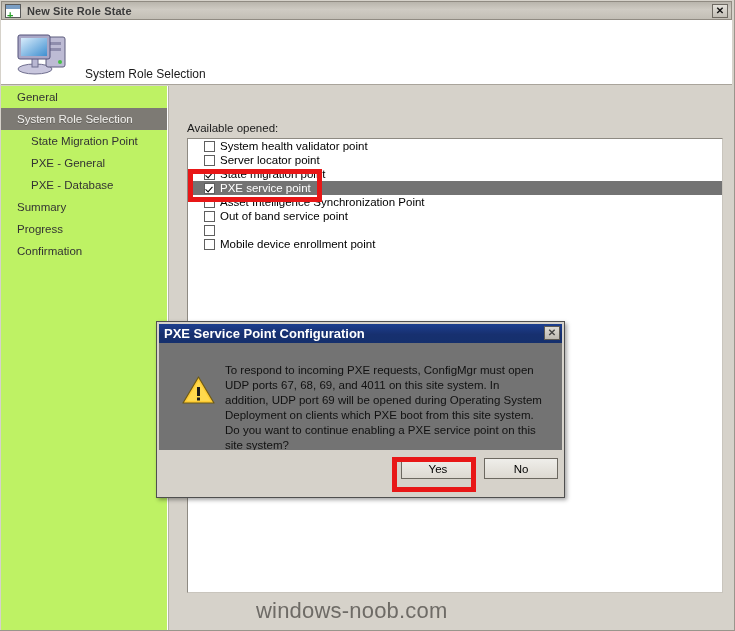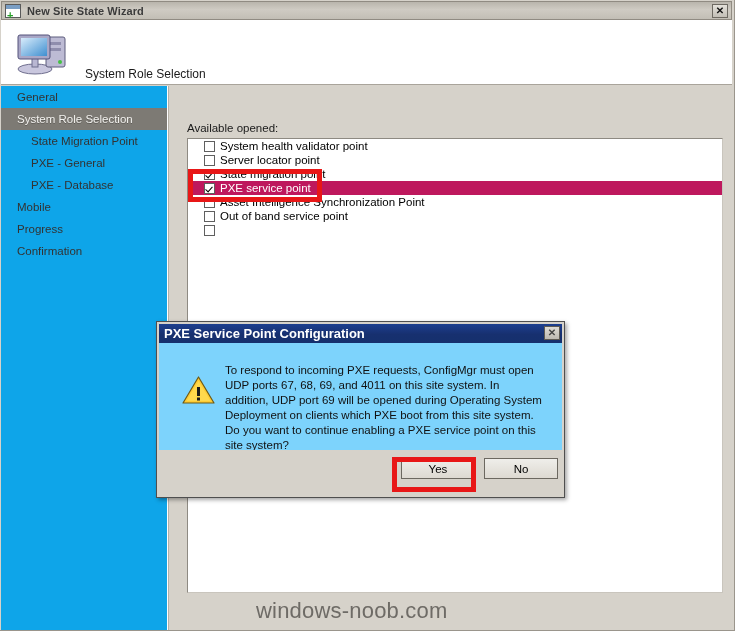--- a/index.html
+++ b/index.html
@@ -109,21 +109,21 @@
     font-size: 12px;
     color: #1a1a1a;
   }
 
   
   #sidebar {
     position: absolute;
     left: 1px; top: 86px;
     width: 166px;
     height: 544px;
-    background: #0ea5e9;
+    background: #bef264;
     box-sizing: border-box;
   }
   .nav-item {
     height: 22px;
     line-height: 22px;
     font-size: 11.5px;
     color: #333333;
     padding-left: 16px;
     white-space: nowrap;
   }
@@ -176,21 +176,21 @@
   .role-row {
     display: flex;
     align-items: center;
     height: 14px;
     padding-left: 16px;
     font-size: 11.5px;
     color: #000000;
     white-space: nowrap;
   }
   .role-row.selected {
-    background: #be185d;
+    background: #737373;
     color: #ffffff;
     text-align: center;
   }
   .role-check {
     width: 11px; height: 11px;
     margin-right: 5px;
     background: #ffffff;
     border: 1px solid #5f5f5f;
     box-sizing: border-box;
     position: relative;
@@ -272,21 +272,21 @@
     font-size: 10px;
     font-weight: bold;
     color: #444;
     line-height: 1;
   }
   #dialog-body {
     position: absolute;
     left: 2px; top: 21px;
     right: 2px;
     height: 133px;
-    background: #7dd3fc;
+    background: #737373;
     border-bottom: 1px solid #b2aea6;
     box-sizing: border-box;
   }
   #dialog-warning-icon {
     position: absolute;
     left: 23px; top: 32px;
     width: 33px; height: 30px;
   }
   #dialog-message {
     position: absolute;
@@ -320,21 +320,21 @@
   #dialog-yes-button { left: 242px; }
   #dialog-no-button  { left: 325px; }
 </style>
 </head>
 <body>
 
 <div id="wizard-window">
 
   <div id="title-bar">
     <div id="title-bar-icon"></div>
-    <div id="title-bar-text">New Site State Wizard</div>
+    <div id="title-bar-text">New Site Role State</div>
     <div id="title-bar-close">✕</div>
   </div>
 
   <div id="header-band">
     <svg id="header-computer-icon" viewBox="0 0 56 46">
       <ellipse cx="20" cy="40" rx="17" ry="5" fill="#c9c7de" stroke="#6f6e8e" stroke-width="1"></ellipse>
       <rect x="17" y="28" width="6" height="10" fill="#b9b7d2" stroke="#6f6e8e" stroke-width="1"></rect>
       <rect x="31" y="8" width="19" height="30" rx="2" fill="#bdbbd4" stroke="#5d5c7c" stroke-width="1"></rect>
       <rect x="35" y="13" width="11" height="3" fill="#8f8dad"></rect>
       <rect x="35" y="19" width="11" height="3" fill="#8f8dad"></rect>
@@ -351,21 +351,21 @@
     </svg>
     <div id="header-title">System Role Selection</div>
   </div>
 
   <div id="sidebar">
       <div class="nav-item">General</div>
       <div class="nav-item selected">System Role Selection</div>
       <div class="nav-item level2">State Migration Point</div>
       <div class="nav-item level2">PXE - General</div>
       <div class="nav-item level2">PXE - Database</div>
-      <div class="nav-item">Mobile</div>
+      <div class="nav-item">Summary</div>
       <div class="nav-item">Progress</div>
       <div class="nav-item">Confirmation</div>
     </div>
   <div id="sidebar-divider"></div>
   <div id="sidebar-divider2"></div>
 
   <div id="content-pane">
     <div id="available-roles-label">Available opened:</div>
     <div id="roles-listbox">
         <div class="role-row">
@@ -387,20 +387,24 @@
         <div class="role-row">
           <span class="role-check"></span>
           <span>Asset Intelligence Synchronization Point</span>
         </div>
         <div class="role-row">
           <span class="role-check"></span>
           <span>Out of band service point</span>
         </div>
         <div class="role-row">
           <span class="role-check"></span>
+        </div>
+        <div class="role-row">
+          <span class="role-check"></span>
+          <span>Mobile device enrollment point</span>
         </div>
       </div>
   </div>
 
   <div class="red-box" id="redbox-roles"></div>
 
   <div id="watermark">windows-noob.com</div>
 
   <div id="pxe-dialog">
     <div id="dialog-title-bar">

